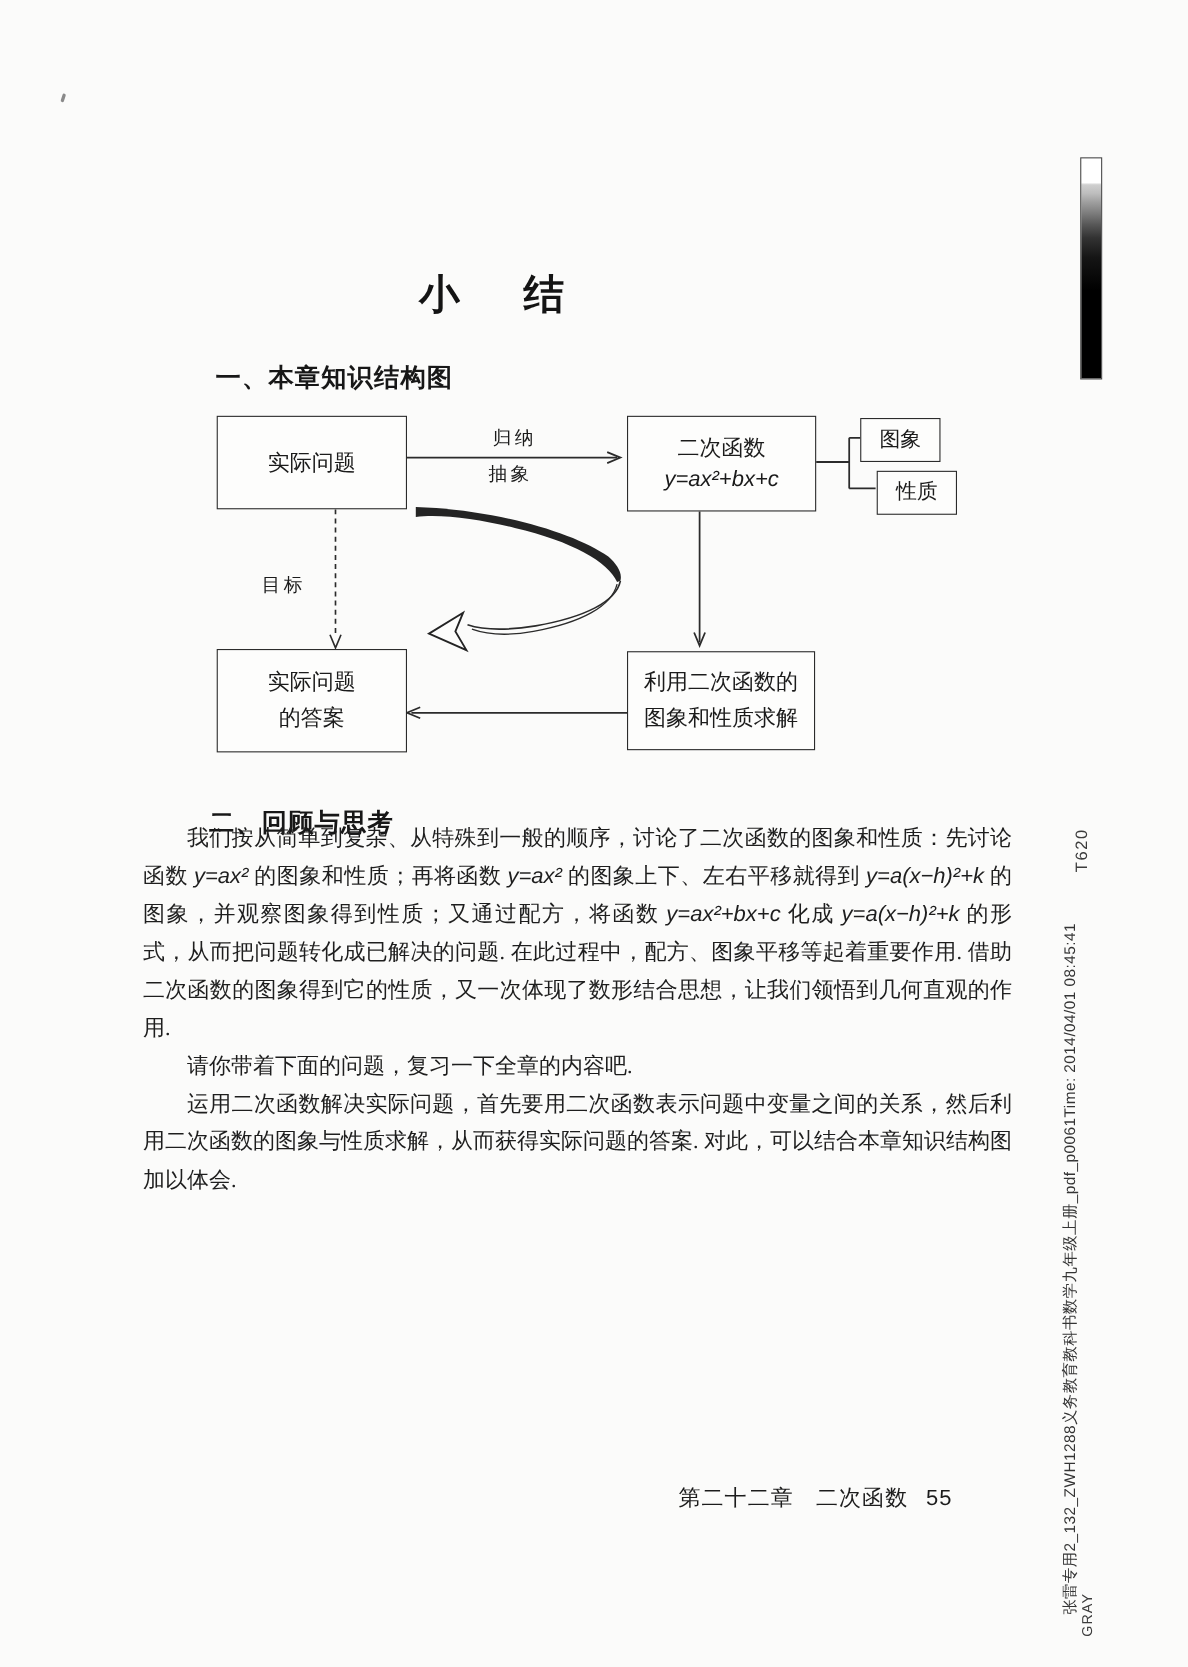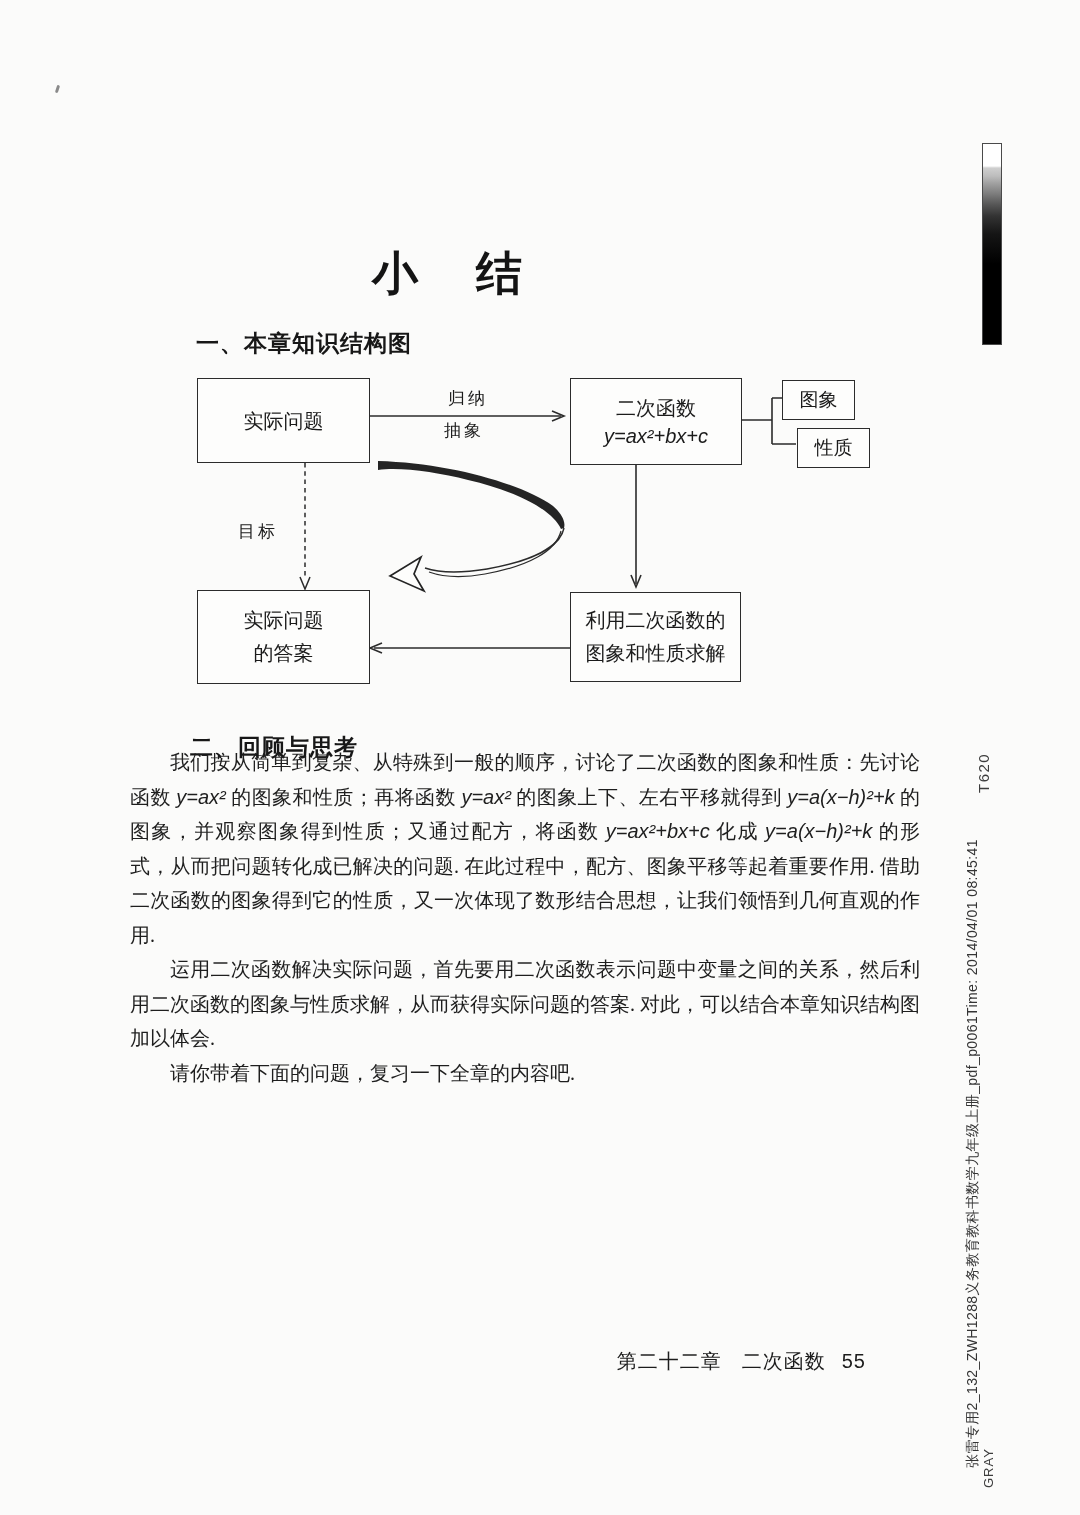--- a/index.html
+++ b/index.html
@@ -4,21 +4,21 @@
 <style>
   html,body{margin:0;padding:0;}
   body{
     width:1080px;height:1515px;background:#fbfbfa;position:relative;
     font-family:"Liberation Serif", serif;color:#1f1f1f;overflow:hidden;
   }
 
   
   .doc-title{
     position:absolute;left:0;top:243px;width:896px;text-align:center;
-    font-size:46px;font-weight:600;letter-spacing:2px;color:#141414;
+    font-size:37px;font-weight:600;letter-spacing:2px;color:#141414;
   }
   .doc-title .gap{display:inline-block;width:56px;}
   .sec-heading{
     position:absolute;font-family:"Liberation Sans", sans-serif;
     font-weight:700;font-size:23px;color:#171717;letter-spacing:1px;margin:0;
   }
   #sec1-heading{left:196px;top:328px;}
   #sec2-heading{left:190px;top:688px;margin-top:44px;}
 
   
@@ -132,21 +132,21 @@
   <span>的答案</span>
 </div>
 <div id="box-solve" class="diagram-box">
   <span>利用二次函数的</span>
   <span>图象和性质求解</span>
 </div>
 
 <h2 id="sec2-heading" class="sec-heading">二、回顾与思考</h2>
 <div id="review-paragraphs">
     <p><span>我们按从简单到复杂、从特殊到一般的顺序，讨论了二次函数的图象和性质：先讨论函数 </span><span class="math">y=ax²</span><span> 的图象和性质；再将函数 </span><span class="math">y=ax²</span><span> 的图象上下、左右平移就得到 </span><span class="math">y=a(x−h)²+k</span><span> 的图象，并观察图象得到性质；又通过配方，将函数 </span><span class="math">y=ax²+bx+c</span><span> 化成 </span><span class="math">y=a(x−h)²+k</span><span> 的形式，从而把问题转化成已解决的问题. 在此过程中，配方、图象平移等起着重要作用. 借助二次函数的图象得到它的性质，又一次体现了数形结合思想，让我们领悟到几何直观的作用.</span></p>
+    <p><span>请你带着下面的问题，复习一下全章的内容吧.</span></p>
     <p><span>运用二次函数解决实际问题，首先要用二次函数表示问题中变量之间的关系，然后利用二次函数的图象与性质求解，从而获得实际问题的答案. 对此，可以结合本章知识结构图加以体会.</span></p>
-    <p><span>请你带着下面的问题，复习一下全章的内容吧.</span></p>
   </div>
 
 <div id="page-footer"><span>第二十二章</span><span class="sp1"></span><span>二次函数</span><span class="sp2"></span><span class="pagenum">55</span></div>
 
 <div class="vtext" id="scan-code">T620</div>
 <div class="vtext" id="watermark">张雷专用2_132_ZWH1288义务教育教科书数学九年级上册_pdf_p0061Time: 2014/04/01 08:45:41</div>
 <div class="vtext" id="gray-label">GRAY</div>
 
 </body></html>

